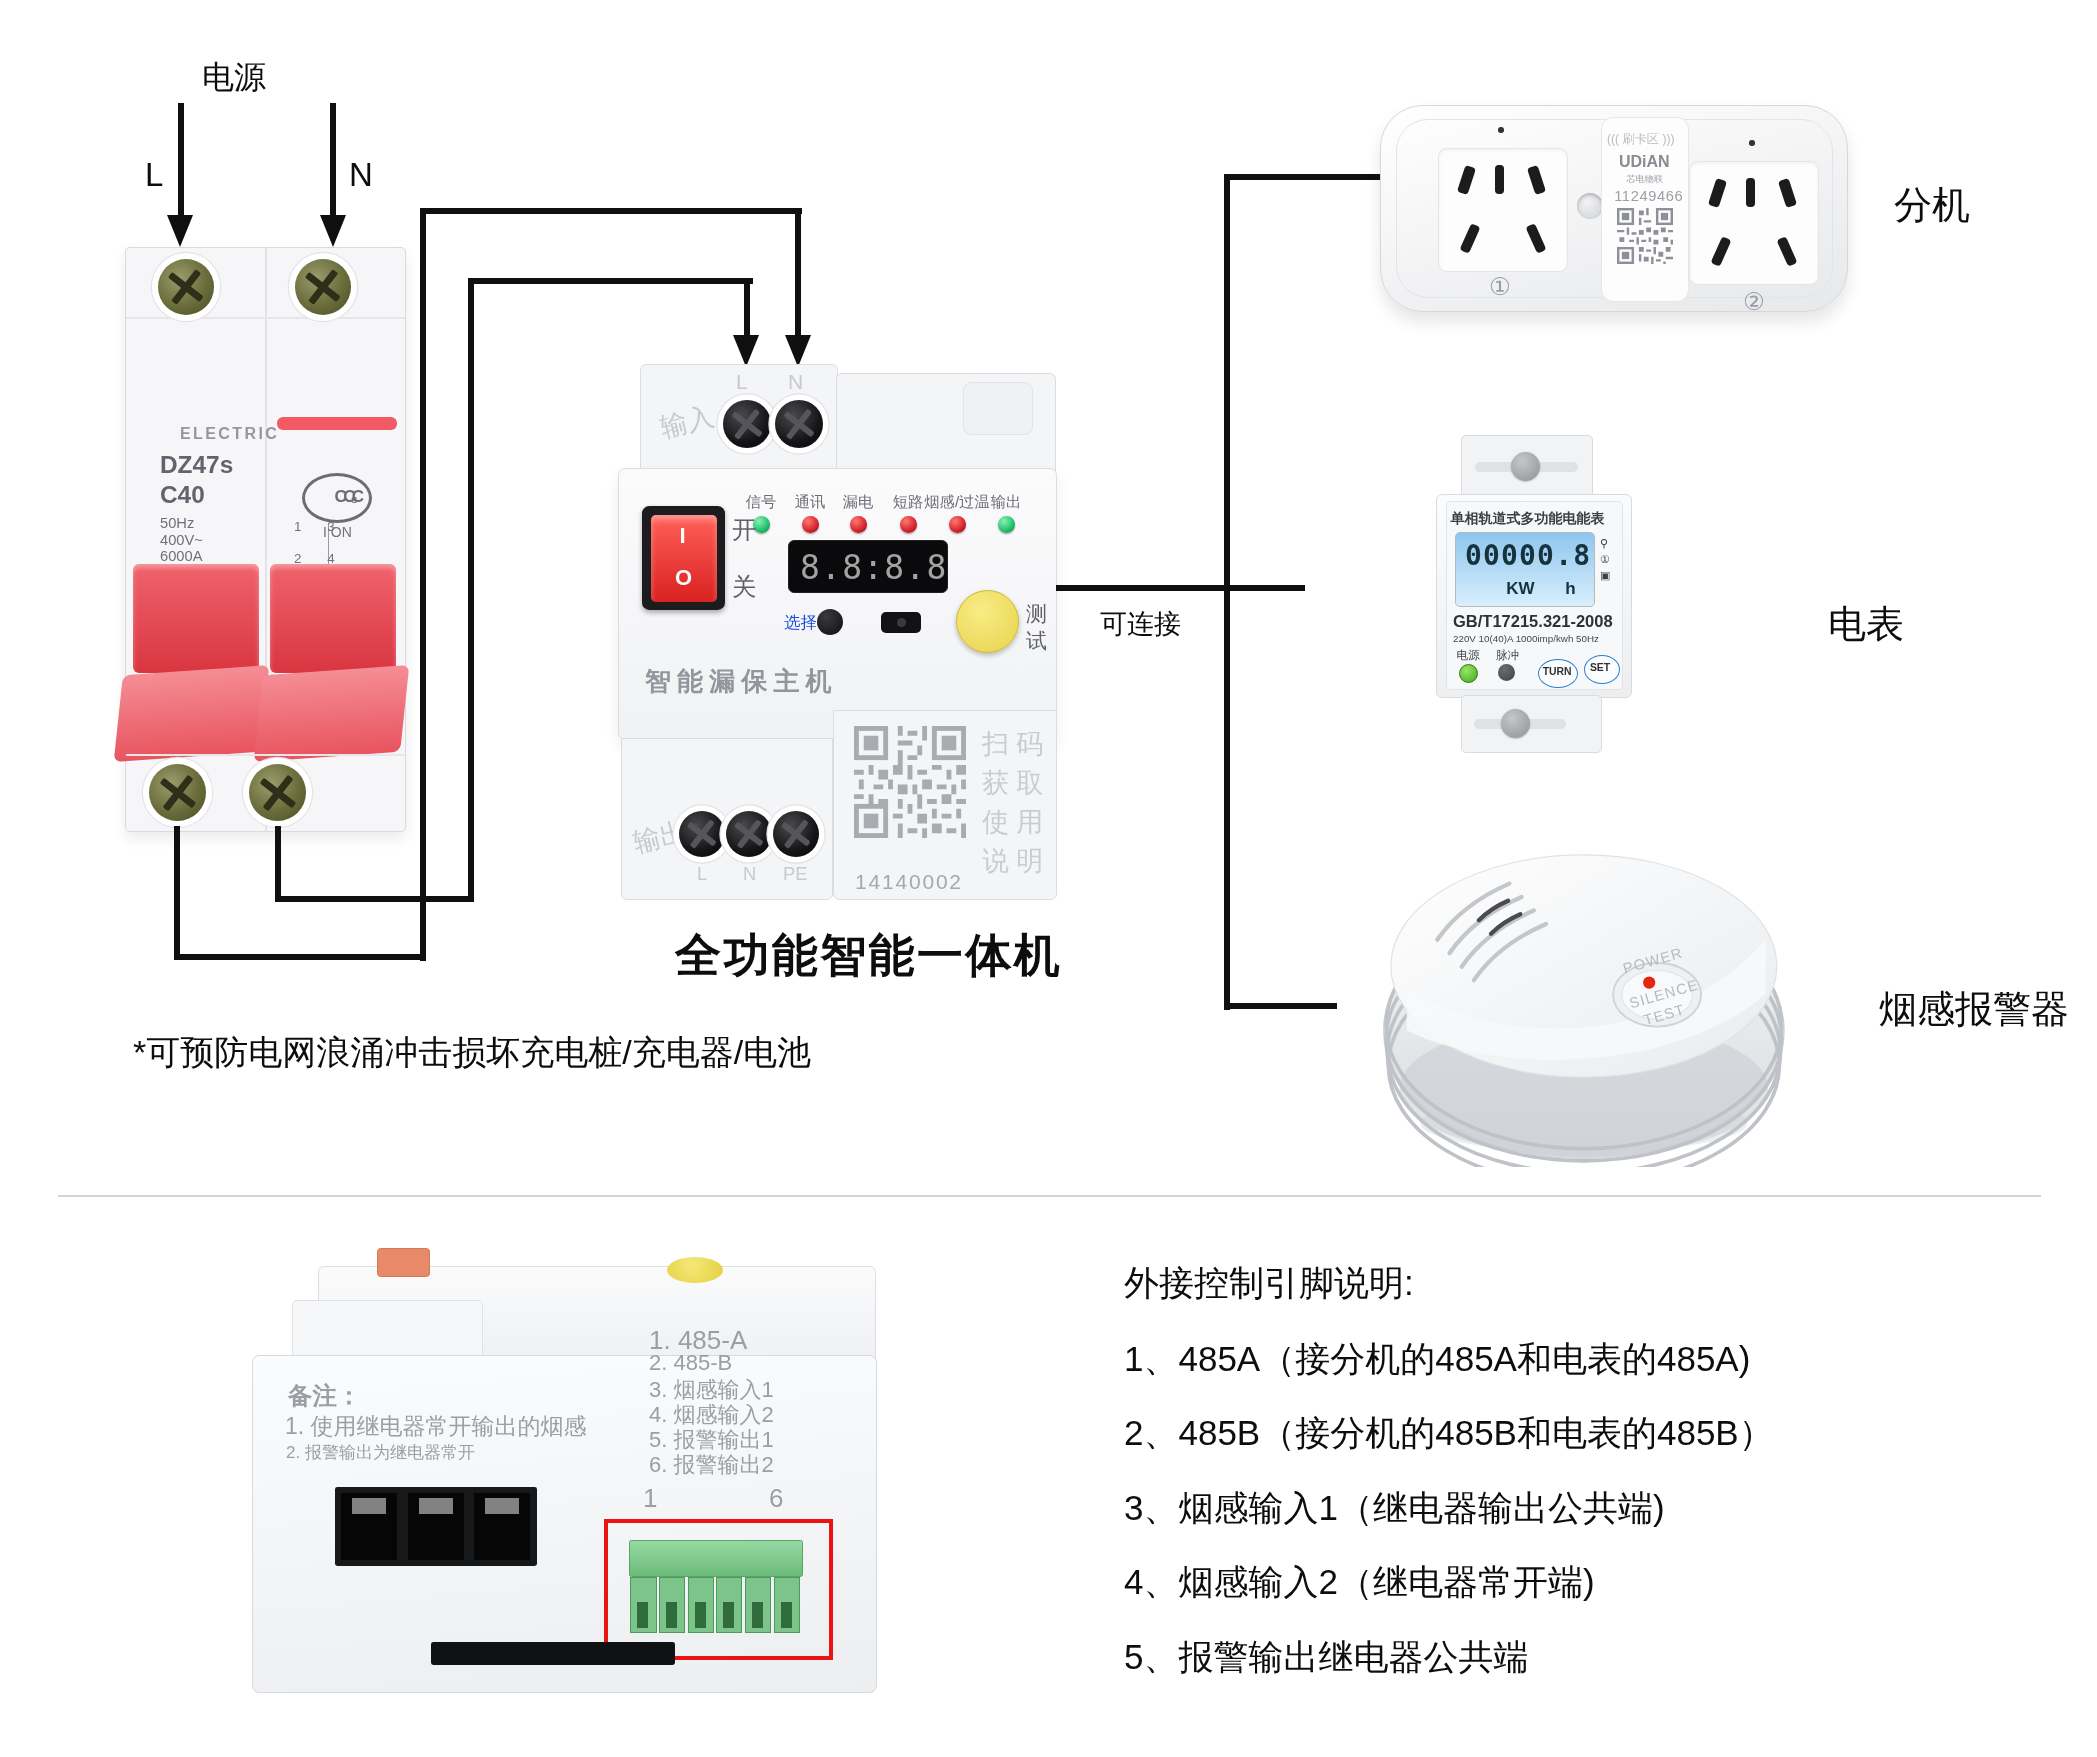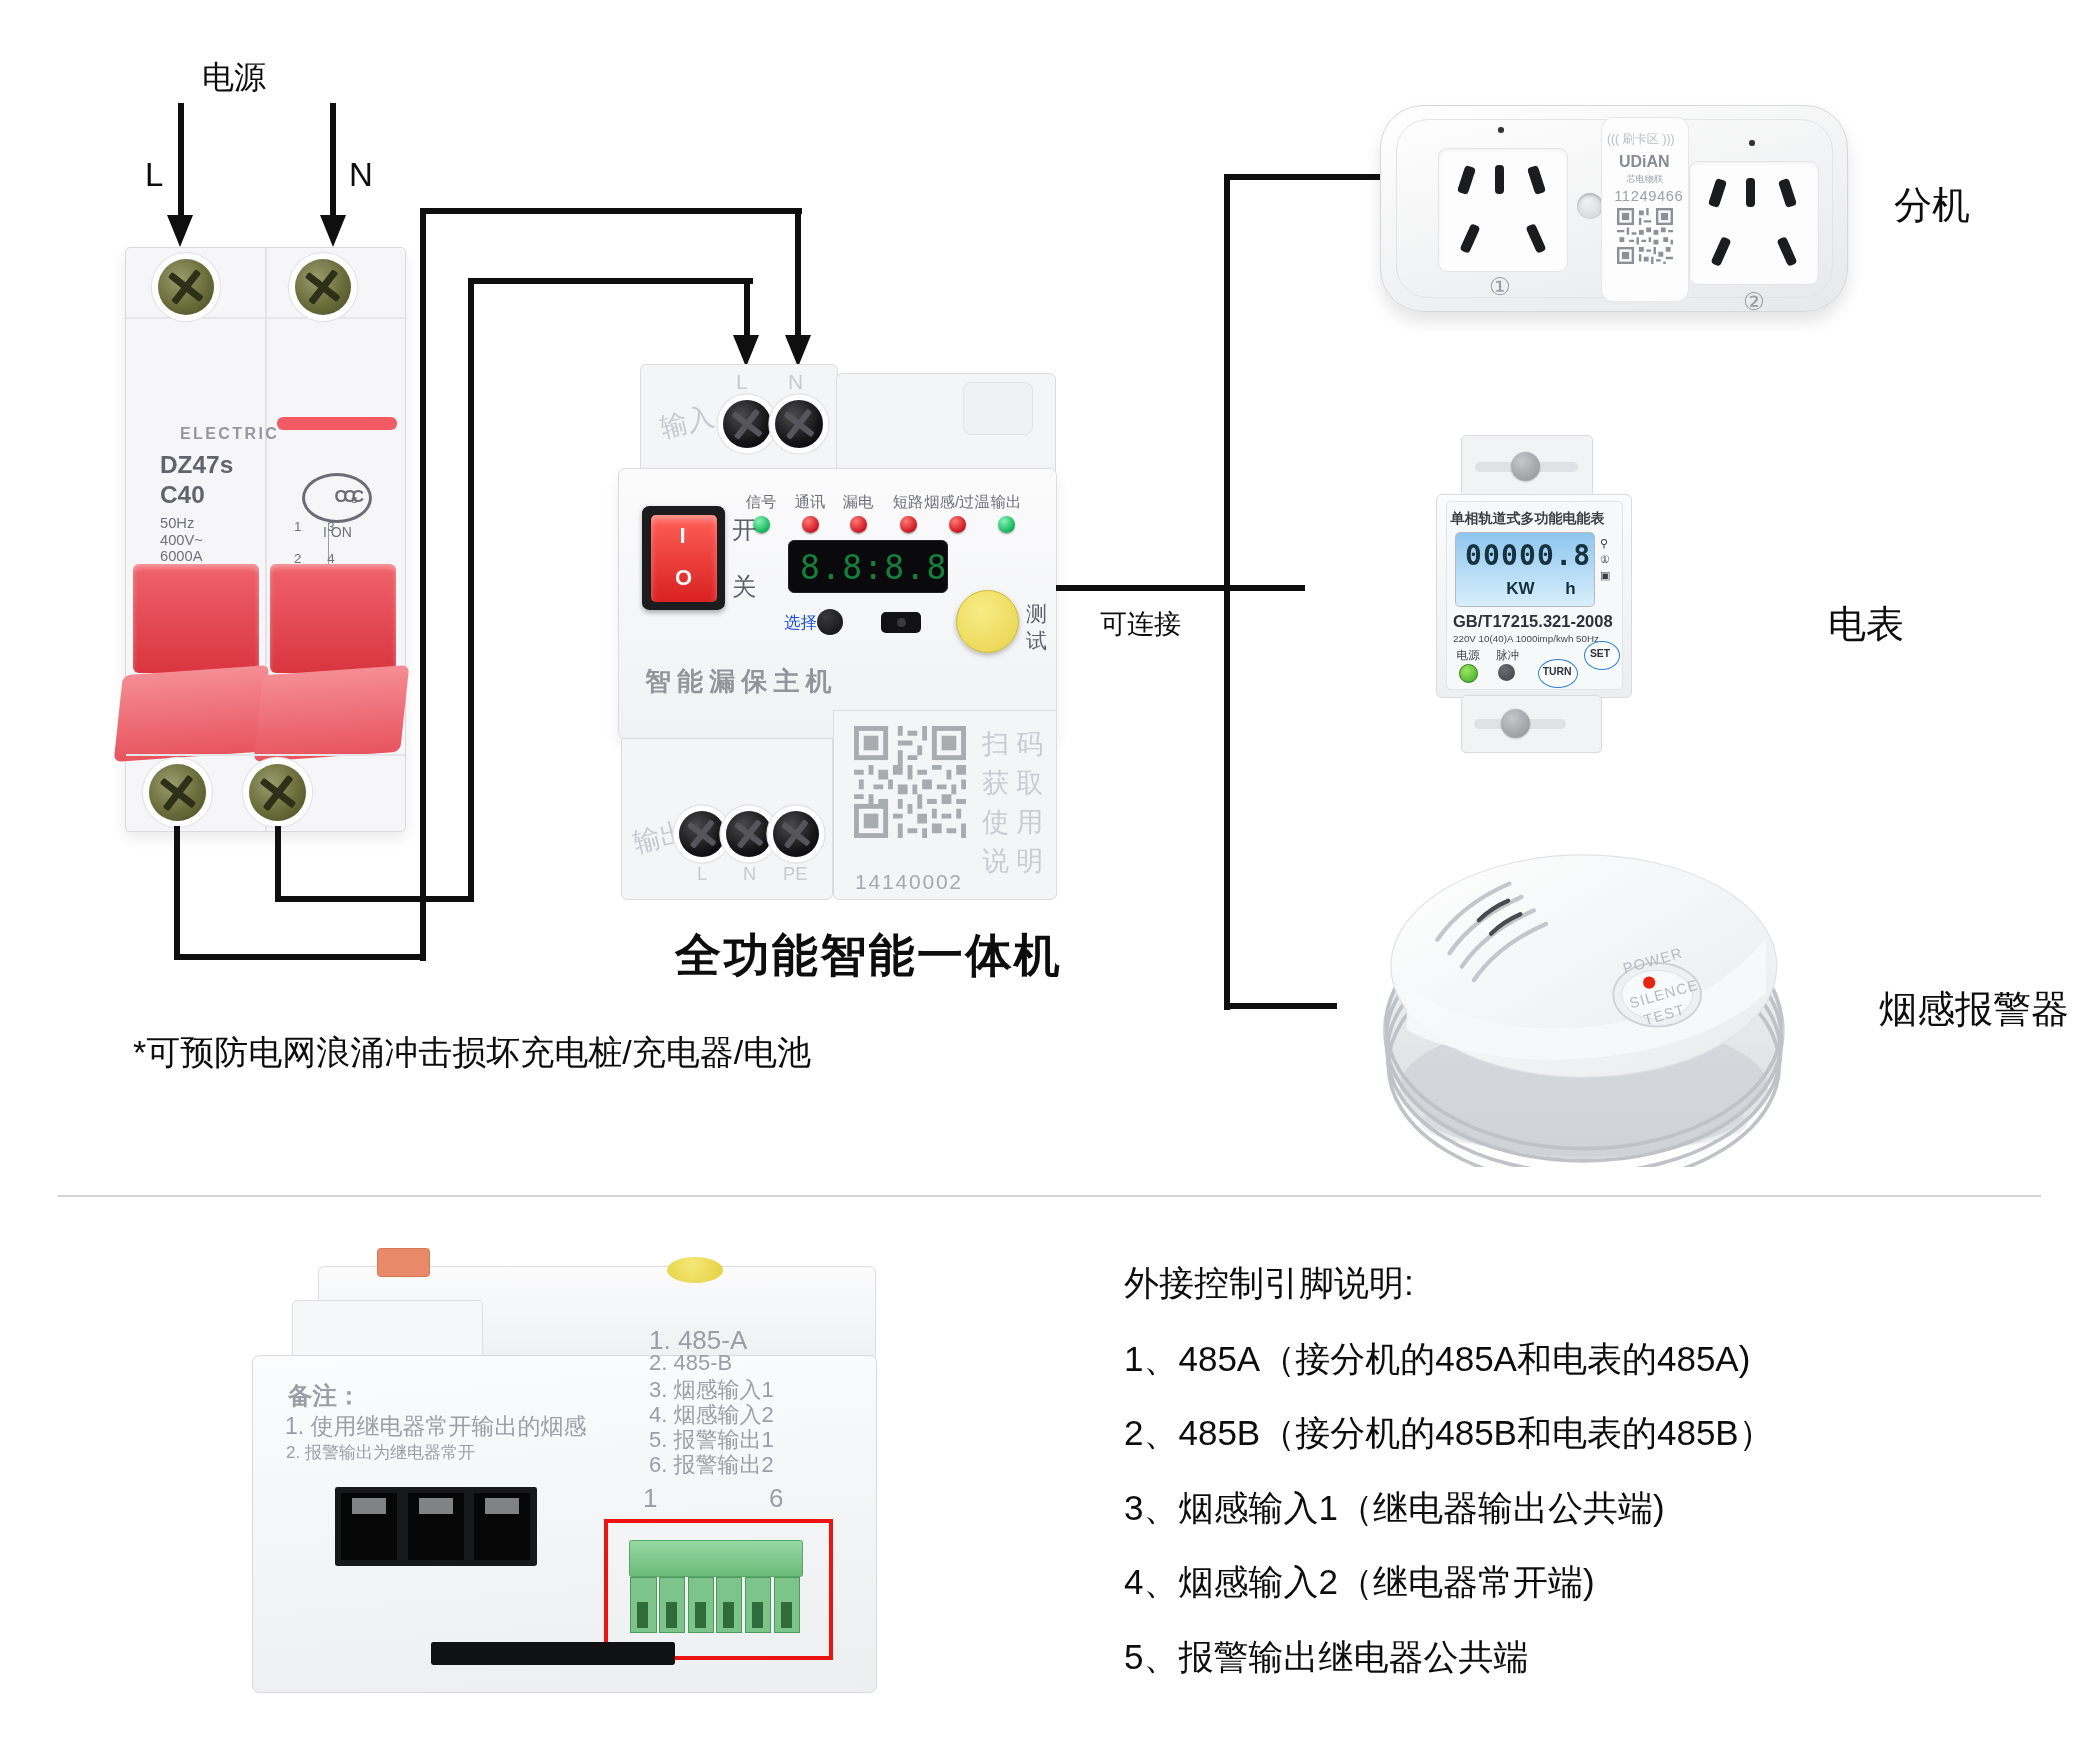--- a/index.html
+++ b/index.html
@@ -126,21 +126,21 @@
   <div class="a" style="left:642px;top:506px;width:83px;height:104px;background:#1c1c1e;border-radius:7.3px;box-shadow:0 2.4px 4.9px rgba(0,0,0,.3);">
     <div class="a" style="left:8.6px;top:8.6px;width:66px;height:87px;background:linear-gradient(180deg,#ff6057,#d92121);border-radius:4.9px;box-shadow:inset 0 4.9px 6.1px rgba(255,255,255,.35);">
       <span class="t" style="left:29px;top:8.6px;font-size:22px;color:#fff;font-weight:700;">I</span>
       <span class="t" style="left:24.4px;top:50px;font-size:22px;color:#fff;font-weight:700;">O</span>
     </div>
   </div>
   <div class="t" style="left:732px;top:514px;font-size:24.4px;color:#5f5f69;">开</div>
   <div class="t" style="left:732px;top:571px;font-size:24.4px;color:#5f5f69;">关</div>
 
   <div class="a" style="left:788px;top:540px;width:158px;height:51px;background:#0a0a0c;border-radius:6.1px;border:1.2px solid #222;">
-    <span class="t seg" style="left:11px;top:7.3px;font-size:33px;color:#15803d;letter-spacing:1.2px;">8.8:8.8</span>
+    <span class="t seg" style="left:11px;top:7.3px;font-size:33px;color:#a3a3a3;letter-spacing:1.2px;">8.8:8.8</span>
   </div>
 
   <div class="t" style="left:784px;top:612px;font-size:16.5px;color:#1d4ed8;">选择</div>
   <div class="btn-round" style="left:817px;top:609px;width:26px;height:26px;background:radial-gradient(circle at 35% 30%,#3a3a3e,#0e0e10);"></div>
   <div class="a" style="left:881px;top:612px;width:40px;height:21px;background:#121214;border-radius:4.9px;">
     <div class="btn-round" style="left:16px;top:6.1px;width:8.6px;height:8.6px;background:#3a3a3e;"></div>
   </div>
   <div class="btn-round" style="left:956px;top:590px;width:61px;height:61px;background:radial-gradient(circle at 40% 32%,#f8ec84,#e8d34e);border:1.8px solid #cdb92e;box-shadow:0 2.4px 4.9px rgba(0,0,0,.25);"></div>
   <div class="t" style="left:1026px;top:600px;font-size:21px;color:#5f5f69;">测</div>
   <div class="t" style="left:1026px;top:627px;font-size:21px;color:#5f5f69;">试</div>
@@ -250,21 +250,21 @@
     <div class="t" style="left:163px;top:40px;font-size:11px;color:#3c3f44;line-height:16px;">⚲<br><span>①</span><br>▣</div>
     <div class="t" style="left:16px;top:117px;font-size:16.5px;font-weight:700;color:#2e3136;">GB/T17215.321-2008</div>
     <div class="t" style="left:16px;top:138px;font-size:9.8px;color:#44474c;">220V  10(40)A  1000imp/kwh  50Hz</div>
     <div class="t" style="left:19.6px;top:153px;font-size:11.6px;color:#3c3f44;">电源</div>
     <div class="t" style="left:59px;top:153px;font-size:11.6px;color:#3c3f44;">脉冲</div>
     <div class="btn-round" style="left:22px;top:169px;width:17px;height:17px;background:radial-gradient(circle at 38% 32%,#9ae665,#3da81e);border:1.2px solid #2e7b14;"></div>
     <div class="btn-round" style="left:61px;top:169px;width:17px;height:17px;background:radial-gradient(circle at 38% 32%,#6a6c70,#3f4144);"></div>
     <div class="a" style="left:101px;top:164px;width:38px;height:27px;border:1.8px solid #2e7fd0;border-radius:50%;background:#fbfcfe;text-align:center;">
       <span class="t" style="left:3.7px;top:6.1px;font-size:10.4px;font-weight:700;color:#2e3136;">TURN</span>
     </div>
-    <div class="a" style="left:147px;top:146px;width:34px;height:27px;border:1.8px solid #2e7fd0;border-radius:50%;background:#fbfcfe;text-align:right;">
+    <div class="a" style="left:147px;top:160px;width:34px;height:27px;border:1.8px solid #2e7fd0;border-radius:50%;background:#fbfcfe;text-align:right;">
       <span class="t" style="left:4.9px;top:6.1px;font-size:10.4px;font-weight:700;color:#2e3136;">SET</span>
     </div>
   </div>
   <div class="a" style="left:1461px;top:695px;width:139px;height:56px;background:#f2f3f5;border:1.2px solid #dadbde;border-radius:4.9px;">
     <div class="a" style="left:12.2px;top:23px;width:92px;height:9.8px;background:#e0e1e4;border-radius:4.9px;"></div>
     <div class="btn-round" style="left:39px;top:13.4px;width:29px;height:29px;background:radial-gradient(circle at 38% 32%,#c6c7cb,#8f9094);box-shadow:0 0.6px 1.8px rgba(0,0,0,.3);"></div>
   </div>
   <div class="t" style="left:1828px;top:599px;font-size:38px;">电表</div>
 
   <svg class="a" style="left:1382px;top:847px;" width="411" height="320" viewBox="0 0 672 524">

